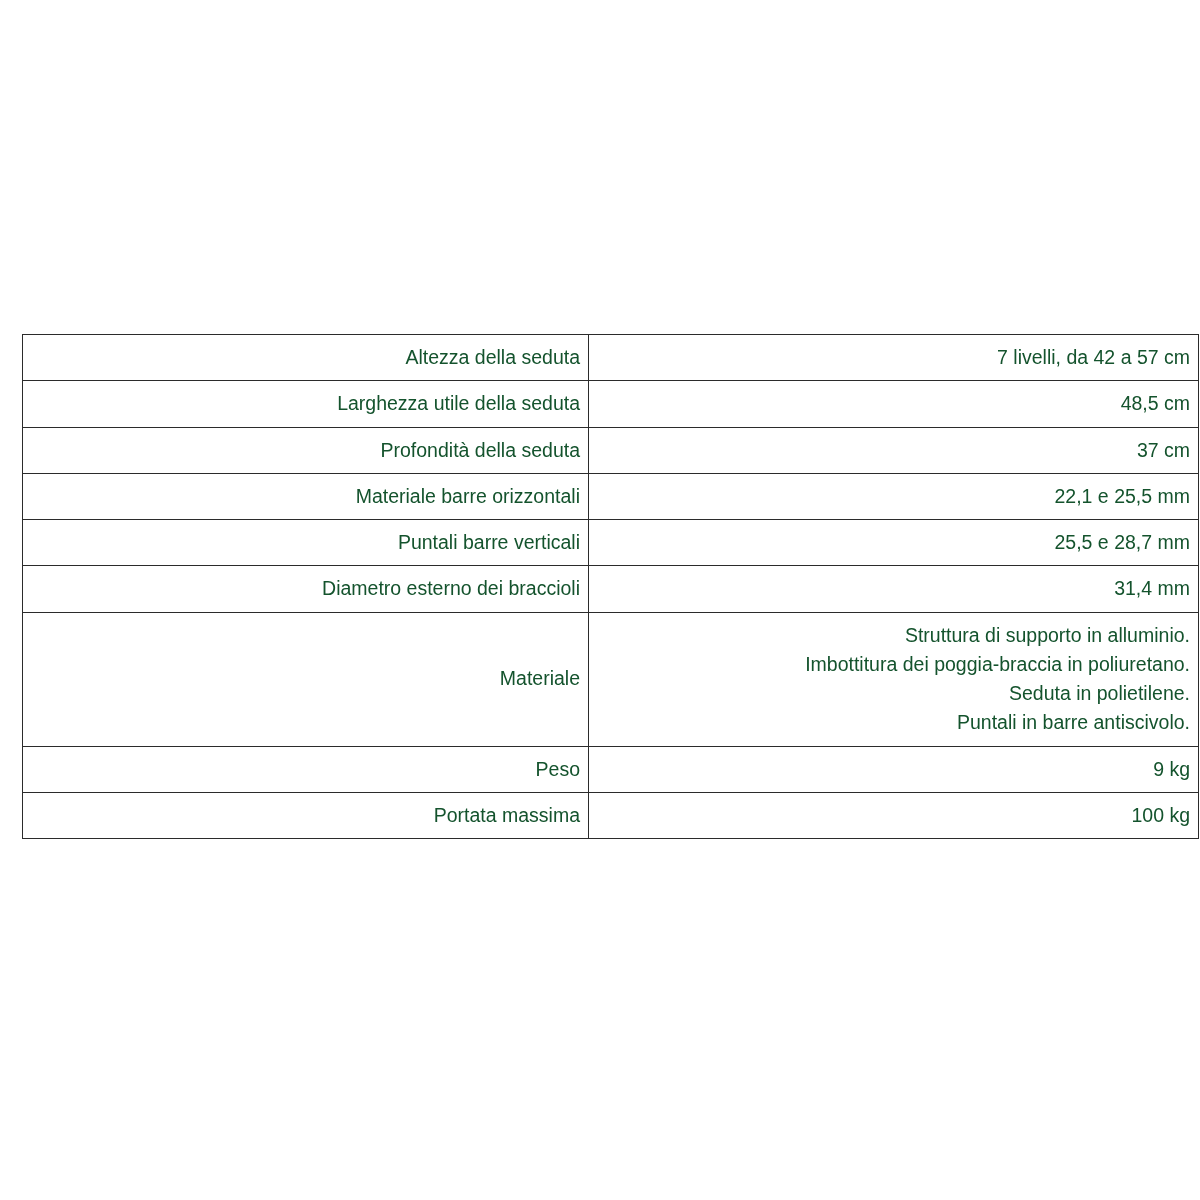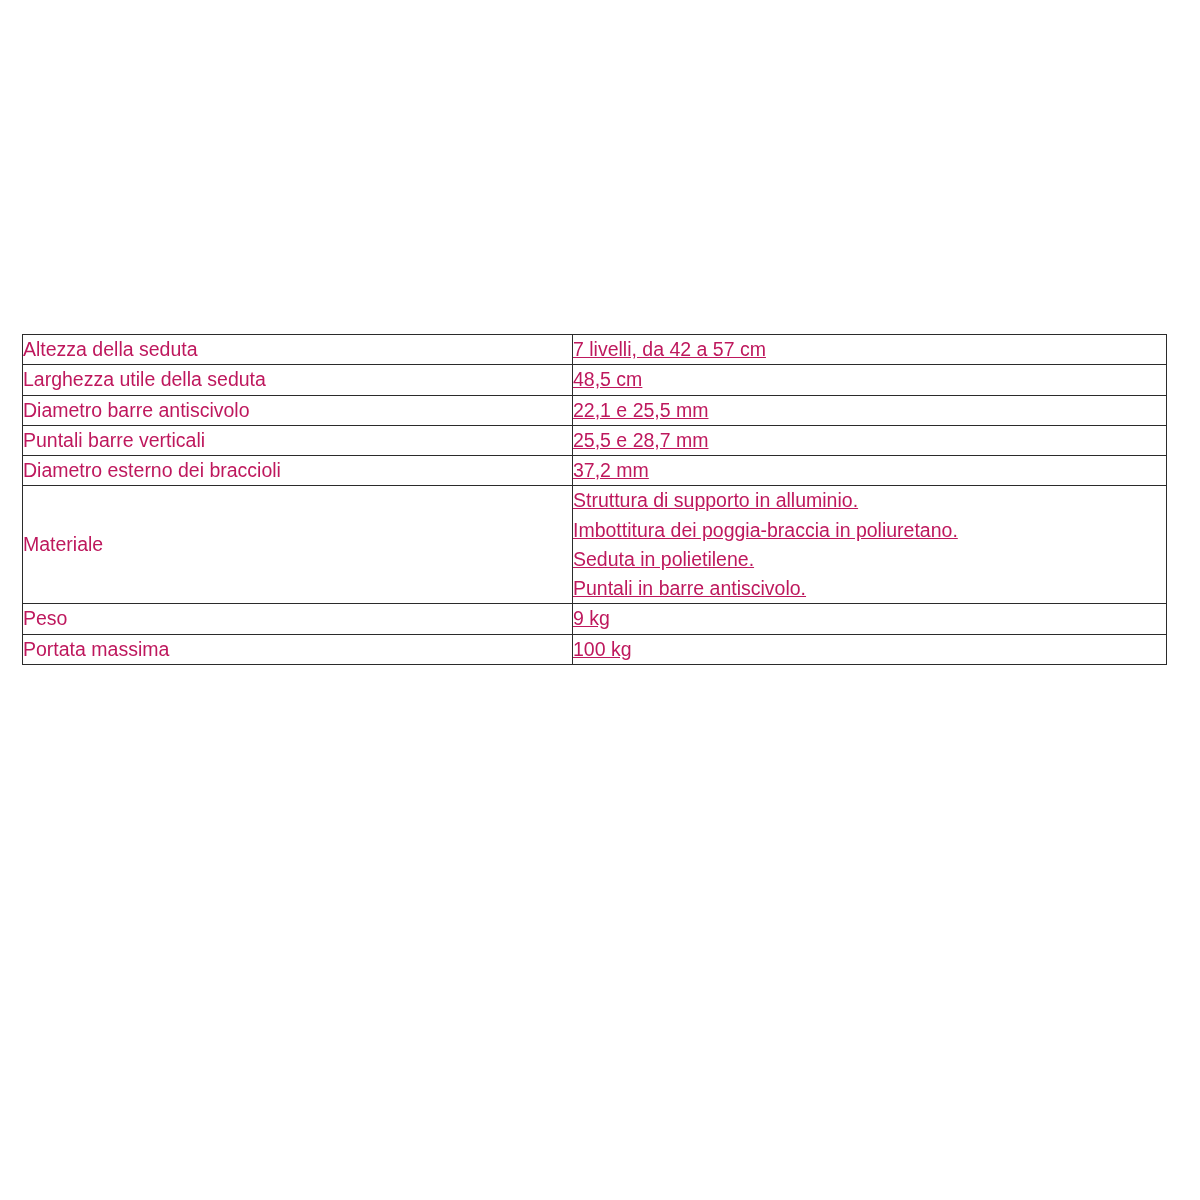--- a/index.html
+++ b/index.html
@@ -25,34 +25,34 @@
     top: 334px;
     width: 1142px;
   }
   table.spec-table {
     border-collapse: collapse;
     width: 1142px;
     table-layout: fixed;
   }
   table.spec-table td {
     border: 1px solid #2b2b2b;
-    padding: 0;
+    padding: 8px;
     vertical-align: middle;
     font-size: 19.5px;
     line-height: 1.5;
-    color: #be185d;
+    color: #14532d;
+    text-align: right;
   }
   td.label-cell {
     width: 549px;
     padding: 11px 0 11px 18px;
   }
   td.value-cell {
     width: 593px;
     padding: 11px 0 11px 14px;
-    text-decoration: underline;
   }
   td.multiline {
     padding-top: 9px;
     padding-bottom: 9px;
   }
   .val-line {
     display: block;
     white-space: nowrap;
   }
 </style>
@@ -71,40 +71,46 @@
           </td>
         </tr>
 
         <tr>
           <td class="label-cell">Larghezza utile della seduta</td>
           <td class="value-cell">
             <span class="val-line">48,5 cm</span>
           </td>
         </tr>
 
+        <tr>
+          <td class="label-cell">Profondità della seduta</td>
+          <td class="value-cell">
+            <span class="val-line">37 cm</span>
+          </td>
+        </tr>
 
 
         <tr>
-          <td class="label-cell">Diametro barre antiscivolo</td>
+          <td class="label-cell">Materiale barre orizzontali</td>
           <td class="value-cell">
             <span class="val-line">22,1 e 25,5 mm</span>
           </td>
         </tr>
 
         <tr>
           <td class="label-cell">Puntali barre verticali</td>
           <td class="value-cell">
             <span class="val-line">25,5 e 28,7 mm</span>
           </td>
         </tr>
 
         <tr>
           <td class="label-cell">Diametro esterno dei braccioli</td>
           <td class="value-cell">
-            <span class="val-line">37,2 mm</span>
+            <span class="val-line">31,4 mm</span>
           </td>
         </tr>
 
         <tr>
           <td class="label-cell">Materiale</td>
           <td class="value-cell multiline">
             <span class="val-line">Struttura di supporto in alluminio.</span>
             <span class="val-line">Imbottitura dei poggia-braccia in poliuretano.</span>
             <span class="val-line">Seduta in polietilene.</span>
             <span class="val-line">Puntali in barre antiscivolo.</span>

